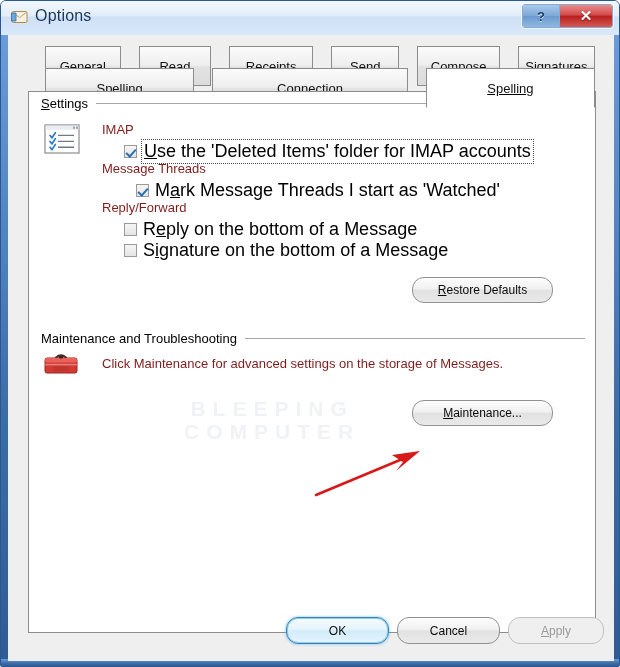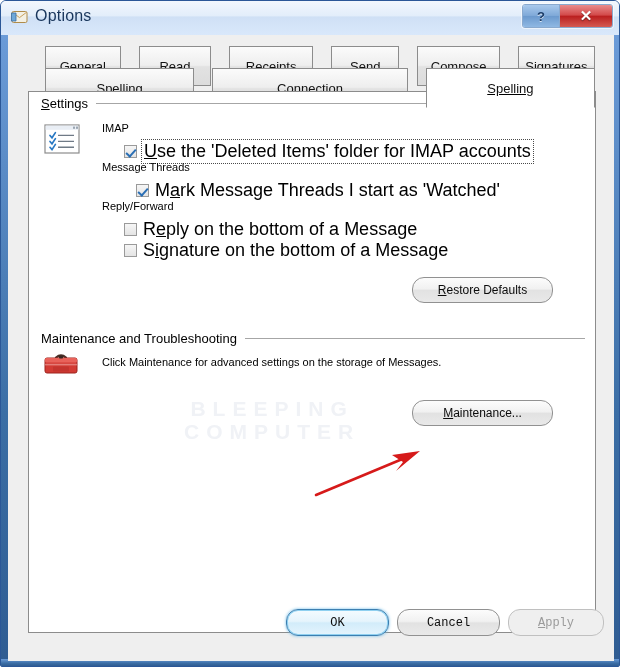--- a/index.html
+++ b/index.html
@@ -163,22 +163,22 @@
   }
   .toolbox-icon {
     position: absolute;
     left: 12px; top: 258px;
     width: 40px; height: 30px;
   }
 
   
   .sublabel {
     position: absolute;
-    font-size: 11px;
-    color: #000000;
+    font-size: 13px;
+    color: #7f1d1d;
     white-space: nowrap;
   }
   .checkrow {
     position: absolute;
     display: flex;
     align-items: center;
     font-size: 18px;
     color: #000;
     white-space: nowrap;
     cursor: default;
@@ -244,21 +244,21 @@
 
   
   .arrow-svg {
     position: absolute;
     left: 300px; top: 410px;
     width: 130px; height: 60px;
     pointer-events: none;
   }
 
   
-  .bottombar { position: absolute; left: 0; right: 0; bottom: 8px; height: 62px; font-family: Liberation Mono, monospace; }
+  .bottombar { position: absolute; left: 0; right: 0; bottom: 0; height: 62px; }
 </style>
 </head>
 <body>
 
 <div class="window">
 
   <div class="titlebar">
     <svg class="title-icon" viewBox="0 0 18 16">
       <rect x="1" y="2.5" width="15" height="11" rx="1.5" fill="#f3f0e4" stroke="#b08c4a" stroke-width="1"></rect>
       <path d="M1.6 3.4 L8.5 8.6 L15.4 3.4" fill="none" stroke="#c9a15c" stroke-width="1"></path>

